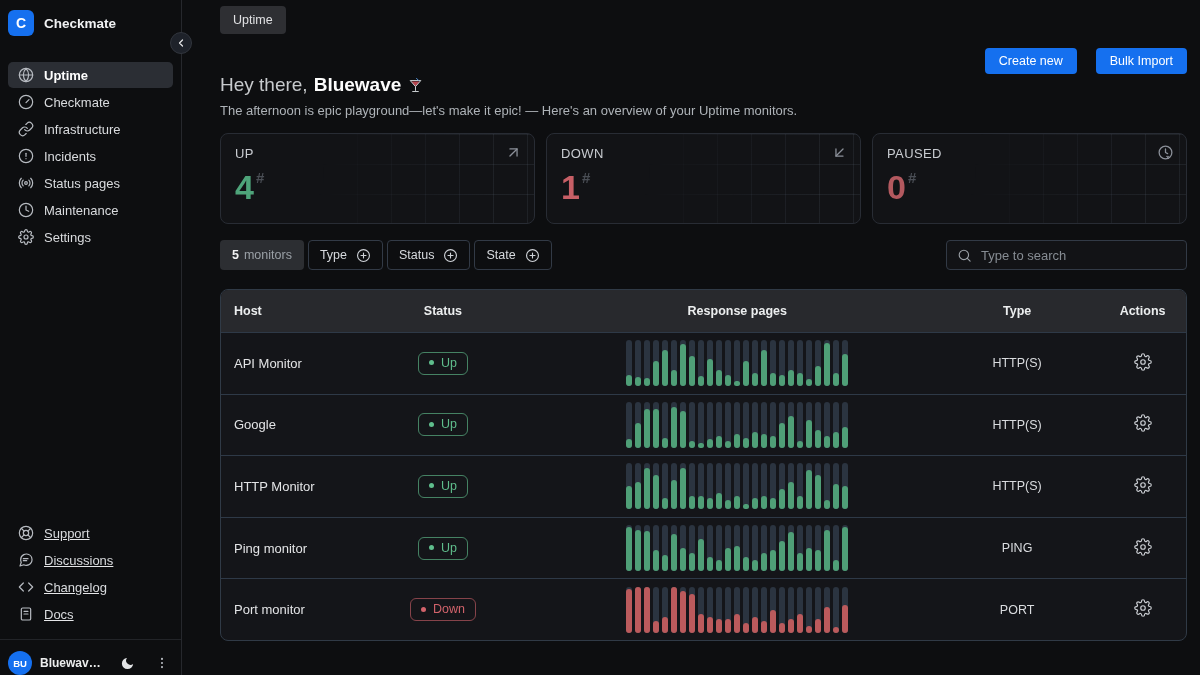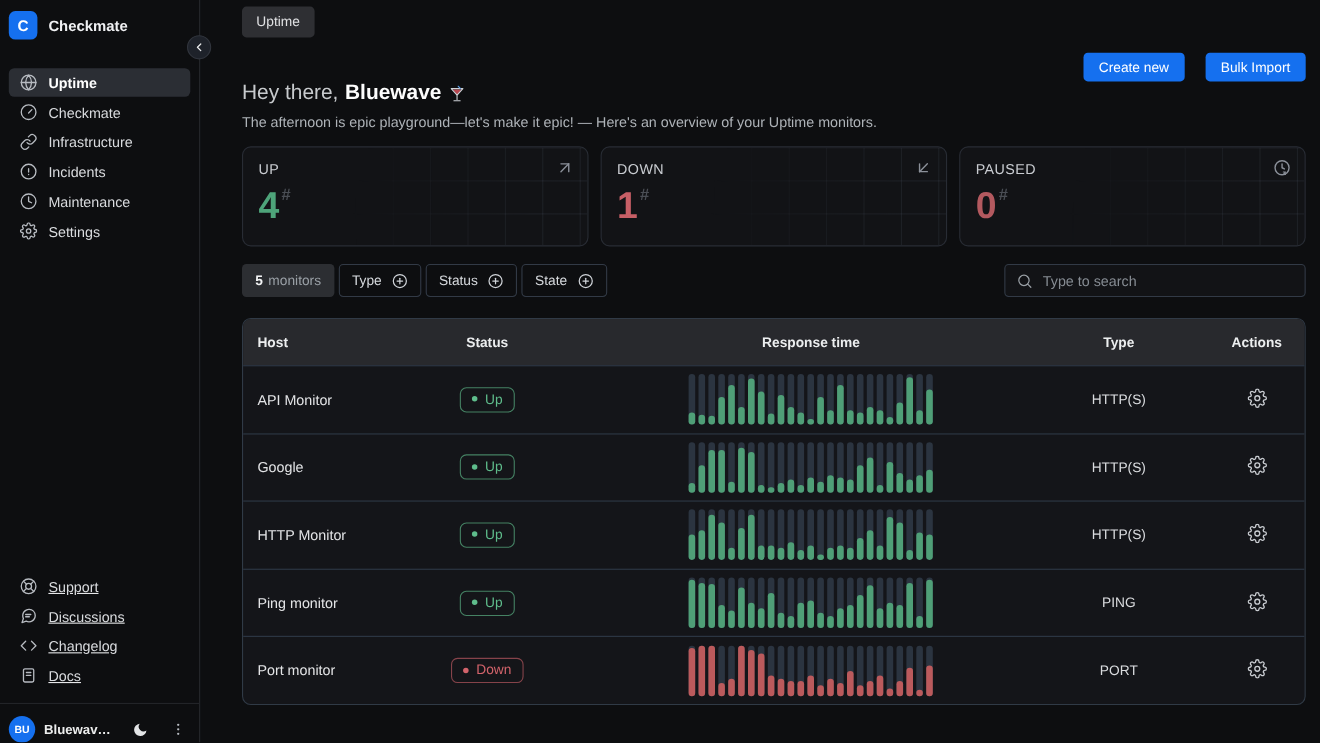--- a/index.html
+++ b/index.html
@@ -70,21 +70,21 @@
 
   
   .toolbar { display:flex; align-items:center; margin-top:16px; gap:4px; }
   .count-chip { height:30px; display:flex; align-items:center; gap:5px; padding:0 12px;
     background:#2c2e32; border-radius:4px; font-size:12.5px; color:#9aa0a6; }
   .count-chip b { color:#f2f3f4; font-weight:700; }
   .filter-chip { height:30px; display:flex; align-items:center; gap:9px; padding:0 11px;
     background:transparent; border:1px solid #323a46; border-radius:4px;
     color:#d7dade; font-size:12.5px; font-family:inherit; cursor:pointer; }
   .filter-chip .plus { color:#cfd3d8; }
-  .search-box { margin-left:auto; width:274px; height:30px; border:1px solid #323a46;
+  .search-box { margin-left:auto; width:241px; height:30px; border:1px solid #323a46;
     border-radius:4px; display:flex; align-items:center; gap:9px; padding:0 10px; background:#121316; }
   .search-box input { flex:1; background:transparent; border:none; outline:none;
     color:#e2e4e6; font-size:13px; font-family:inherit; }
   .search-box input::placeholder { color:#868c93; }
   .search-box .sicon { color:#9aa0a6; }
 
   
   .table { margin-top:19px; border:1px solid #303a46; border-radius:8px; overflow:hidden;
     background:#141519; }
   .thead, .trow { display:grid; grid-template-columns:13% 20% 41% 17% 9%; align-items:center; }
@@ -144,20 +144,30 @@
         </svg>
       <span>Infrastructure</span>
     </div>
     <div class="nav-item">
       <svg class="ni" width="16" height="16" viewBox="0 0 24 24" fill="none" stroke="currentColor" stroke-width="1.8" stroke-linecap="round" stroke-linejoin="round">
           <circle cx="12" cy="12" r="10"></circle>
           <line x1="12" y1="8" x2="12" y2="12.5"></line>
           <line x1="12" y1="16" x2="12.01" y2="16"></line>
         </svg>
       <span>Incidents</span>
+    </div>
+    <div class="nav-item">
+      <svg class="ni" width="16" height="16" viewBox="0 0 24 24" fill="none" stroke="currentColor" stroke-width="1.8" stroke-linecap="round" stroke-linejoin="round">
+          <circle cx="12" cy="12" r="2"></circle>
+          <path d="M16.24 7.76a6 6 0 0 1 0 8.49"></path>
+          <path d="M7.76 16.24a6 6 0 0 1 0-8.49"></path>
+          <path d="M19.07 4.93a10 10 0 0 1 0 14.14"></path>
+          <path d="M4.93 19.07a10 10 0 0 1 0-14.14"></path>
+        </svg>
+      <span>Status pages</span>
     </div>
     <div class="nav-item">
       <svg class="ni" width="16" height="16" viewBox="0 0 24 24" fill="none" stroke="currentColor" stroke-width="1.8" stroke-linecap="round" stroke-linejoin="round">
           <circle cx="12" cy="12" r="10"></circle>
           <polyline points="12 6 12 12 16 14"></polyline>
         </svg>
       <span>Maintenance</span>
     </div>
     <div class="nav-item">
       <svg class="ni" width="16" height="16" viewBox="0 0 24 24" fill="none" stroke="currentColor" stroke-width="1.8" stroke-linecap="round" stroke-linejoin="round">
@@ -310,21 +320,21 @@
         </svg>
       <input type="text" placeholder="Type to search" style="">
     </div>
   </div>
 
   
   <div class="table">
     <div class="thead">
       <div class="c host">Host</div>
       <div class="c">Status</div>
-      <div class="c">Response time</div>
+      <div class="c">Response pages</div>
       <div class="c">Type</div>
       <div class="c">Actions</div>
     </div>
     <div id="table-body">
   <div class="trow">
     <div class="c host">API Monitor</div>
     <div class="c">
       <span class="badge up">
         <span class="dot"></span>
         <span class="badge-label">Up</span>

